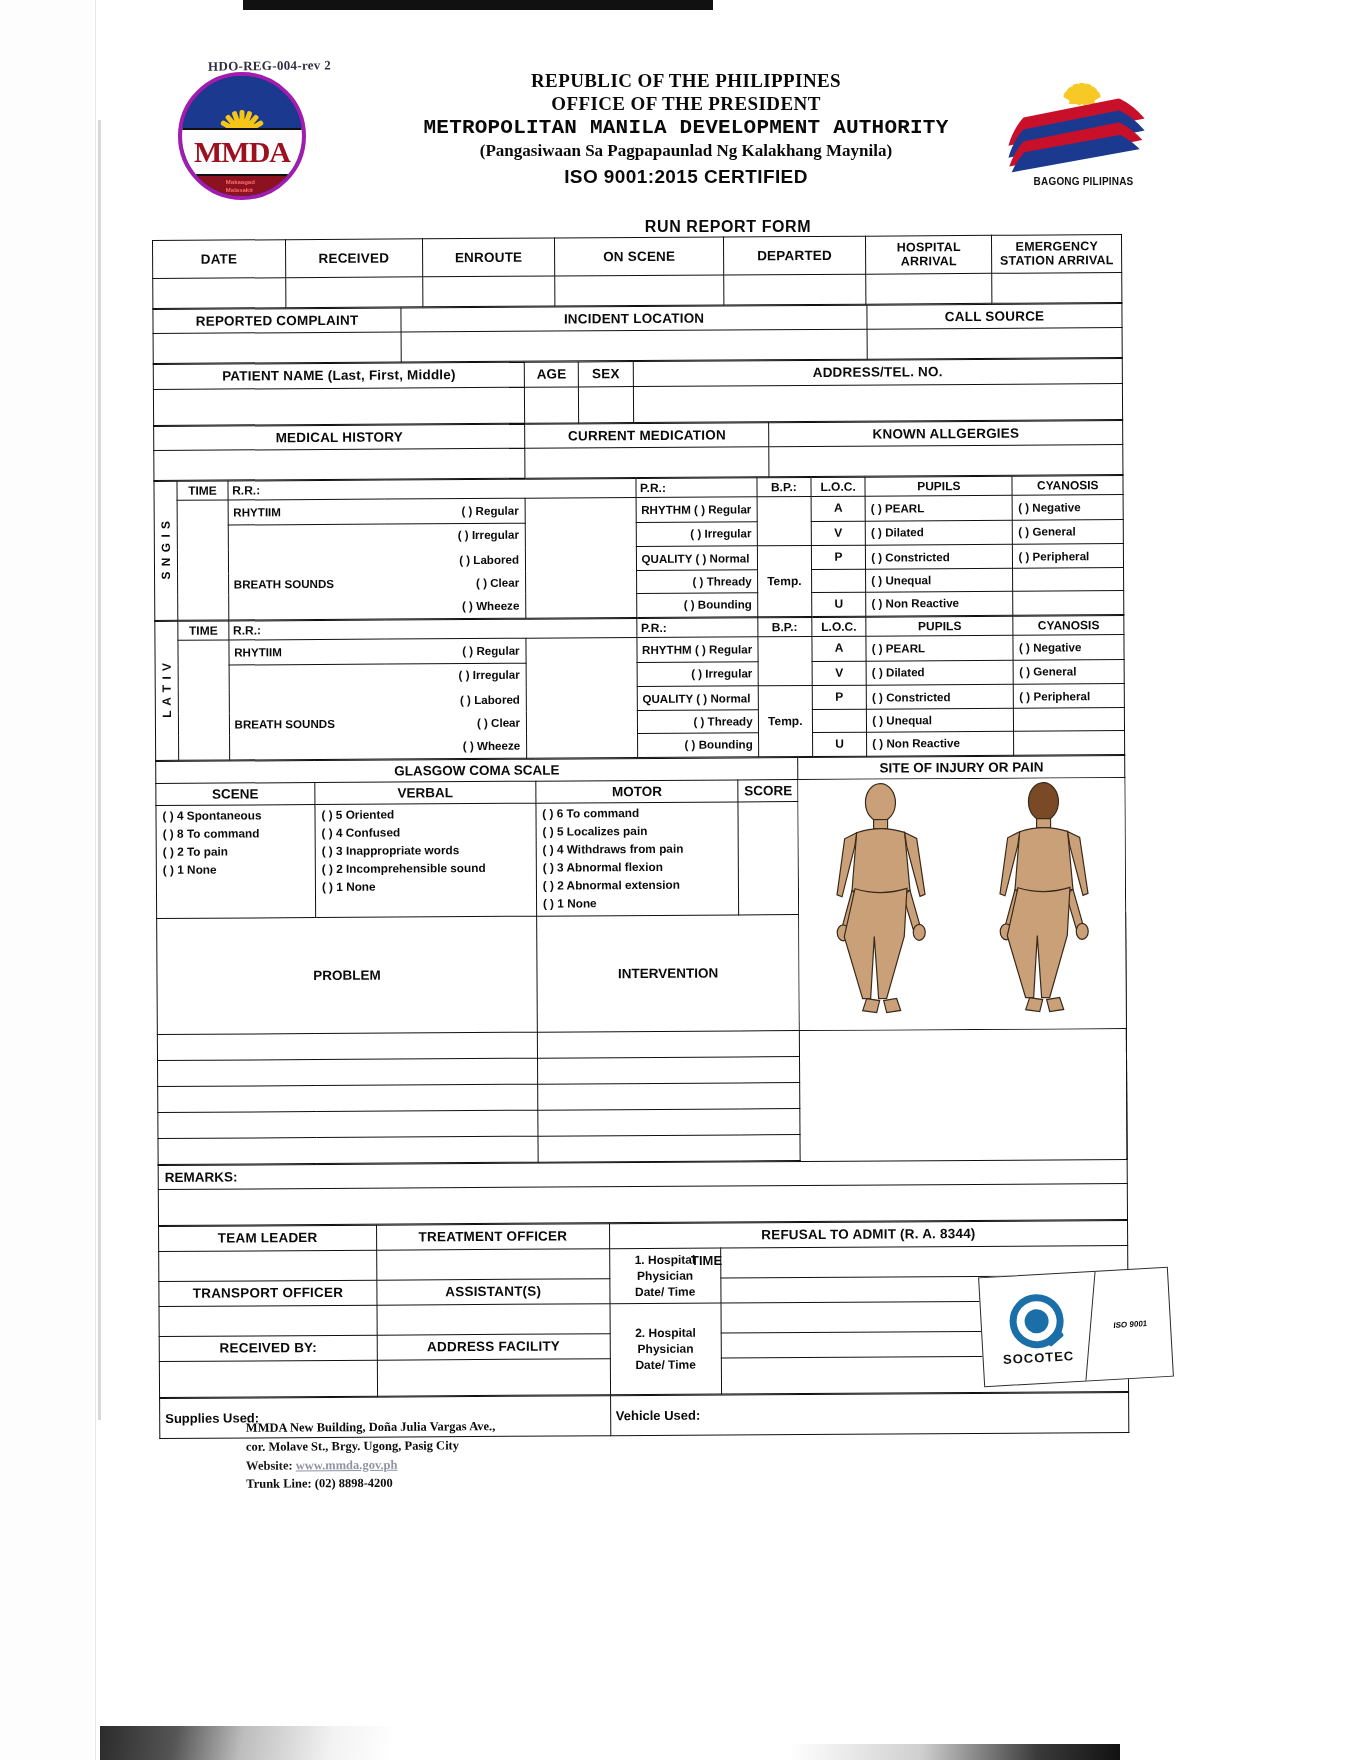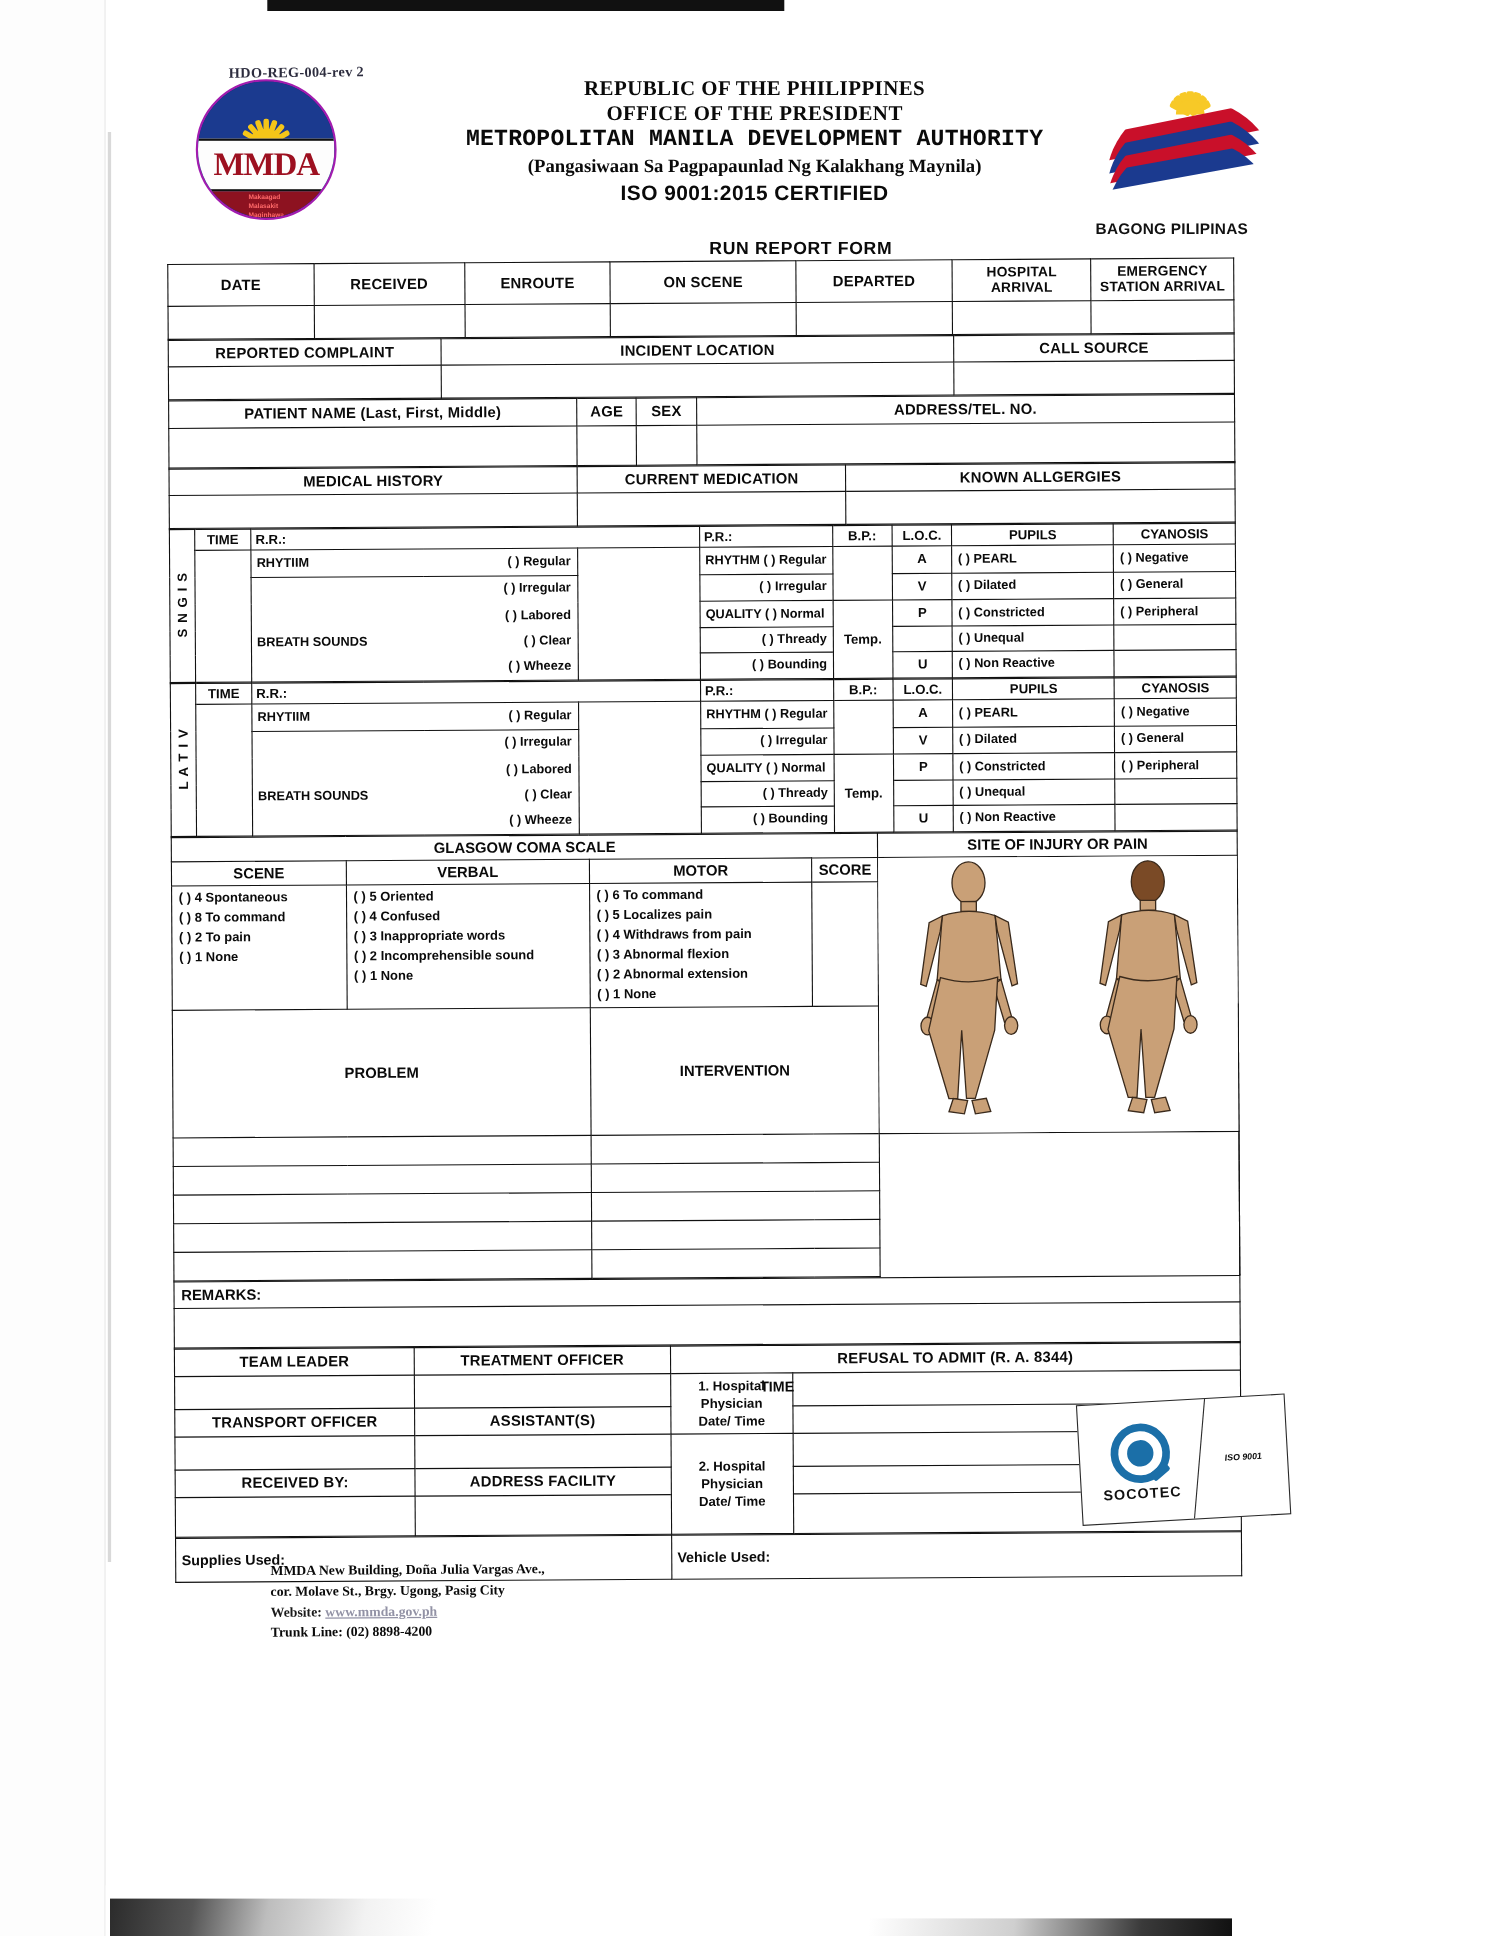--- a/index.html
+++ b/index.html
@@ -22,21 +22,21 @@
      background:linear-gradient(95deg,#ffffff 0%, #cfcfcf 40%, #3a3a3a 75%, #111 100%);}
   .spine{position:absolute;top:120px;left:98px;width:3px;height:1300px;background:#d9d9d9;}
 
   .page { position:absolute; top:0; left:96px; width:1264px; height:1760px; }
 
   
   .formcode{position:absolute;left:112px;top:58px;font-size:13px;font-weight:bold;letter-spacing:.3px;
     color:#1b1b2e;transform:rotate(-0.6deg);font-family:"Liberation Serif", serif;opacity:.92;}
 
   .logo-mmda{position:absolute;left:82px;top:72px;width:128px;height:128px;border-radius:50%;
-     background:#1b2f7a;border:2px solid #a21caf;overflow:hidden;}
+     background:#1b2f7a;border:4px solid #a21caf;overflow:hidden;}
   .logo-mmda .sky{position:absolute;inset:0;background:#1b3a8f;}
   .logo-mmda .sunwrap{position:absolute;left:50%;top:14px;transform:translateX(-50%);width:86px;height:46px;}
   .logo-mmda .sun{position:absolute;left:50%;bottom:0;transform:translateX(-50%);
      width:34px;height:17px;border-radius:34px 34px 0 0;background:#f5c518;}
   .logo-mmda .ray{position:absolute;left:50%;bottom:2px;width:5px;height:24px;background:#f5c518;
      transform-origin:bottom center;border-radius:2px;}
   .logo-mmda .band{position:absolute;left:0;right:0;top:52px;height:48px;background:#fdfdfd;
      display:flex;align-items:center;justify-content:center;border-top:2px solid #111;border-bottom:2px solid #111;}
   .logo-mmda .band span{font-family:"Liberation Serif", serif;font-weight:bold;font-size:30px;color:#9d1020;
      letter-spacing:-1px;line-height:1;}
@@ -57,22 +57,22 @@
   .bp-sun .c{position:absolute;left:50%;bottom:0;transform:translateX(-50%);width:26px;height:13px;
      border-radius:26px 26px 0 0;background:#f7c927;}
   .bp-sun .r{position:absolute;left:50%;bottom:1px;width:7px;height:20px;background:#f7c927;
      transform-origin:bottom center;border-radius:2px;}
   .bp-arcs{position:absolute;left:10px;top:28px;width:155px;height:76px;}
   .bp-arc{position:absolute;left:0;width:155px;border-radius:50%/100% 100% 0 0;}
   .bp-a1{top:0;height:74px;background:#c9102a;clip-path:polygon(0 42%,100% 0,100% 34%,0 76%);}
   .bp-a2{top:12px;height:74px;background:#1b3a8f;clip-path:polygon(0 42%,100% 0,100% 34%,0 76%);}
   .bp-a3{top:24px;height:74px;background:#c9102a;clip-path:polygon(0 42%,100% 0,100% 30%,0 72%);}
   .bp-a4{top:36px;height:74px;background:#1b3a8f;clip-path:polygon(0 40%,100% 2%,100% 26%,0 64%);}
-  .bp-label{position:absolute;left:0;top:114px;width:175px;text-align:left;font-size:14px;font-weight:bold;
-     letter-spacing:.2px;color:#111;margin-top:24px;}
+  .bp-label{position:absolute;left:0;top:114px;width:175px;text-align:center;font-size:10px;font-weight:bold;
+     letter-spacing:.2px;color:#111;}
 
   .runtitle{position:absolute;left:0;top:218px;width:1264px;text-align:center;
      font-size:16px;font-weight:bold;letter-spacing:.6px;}
 
   
   .form{position:absolute;left:56px;top:240px;width:970px;
      transform:rotate(-0.35deg);transform-origin:left top;}
   table{border-collapse:collapse;width:100%;table-layout:fixed;}
   td,th{border:1.6px solid #111;padding:0;vertical-align:middle;}
   .ch{text-align:center;font-weight:bold;font-size:13.5px;letter-spacing:.2px;padding:4px 2px;line-height:1.15;}

